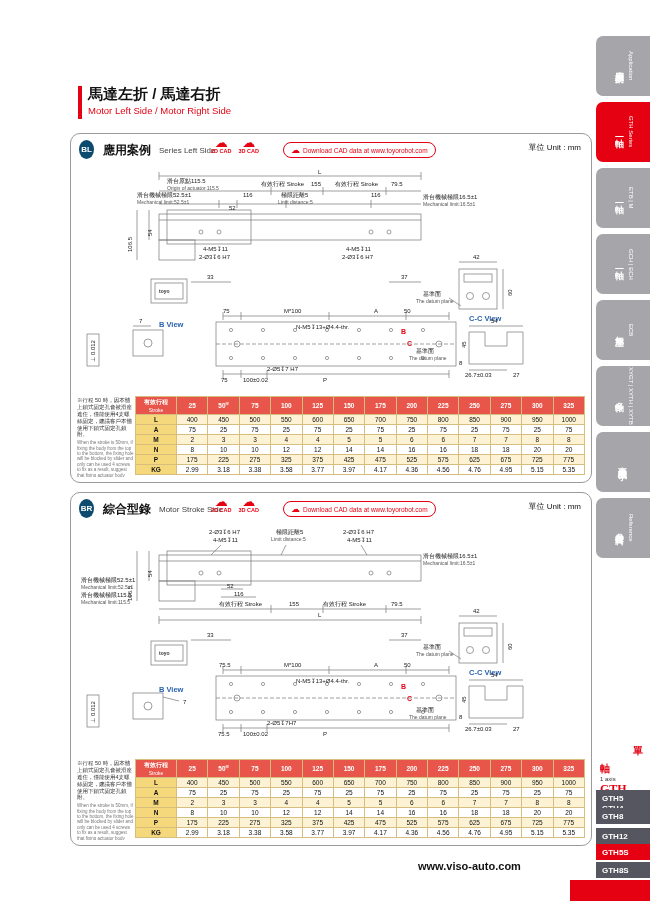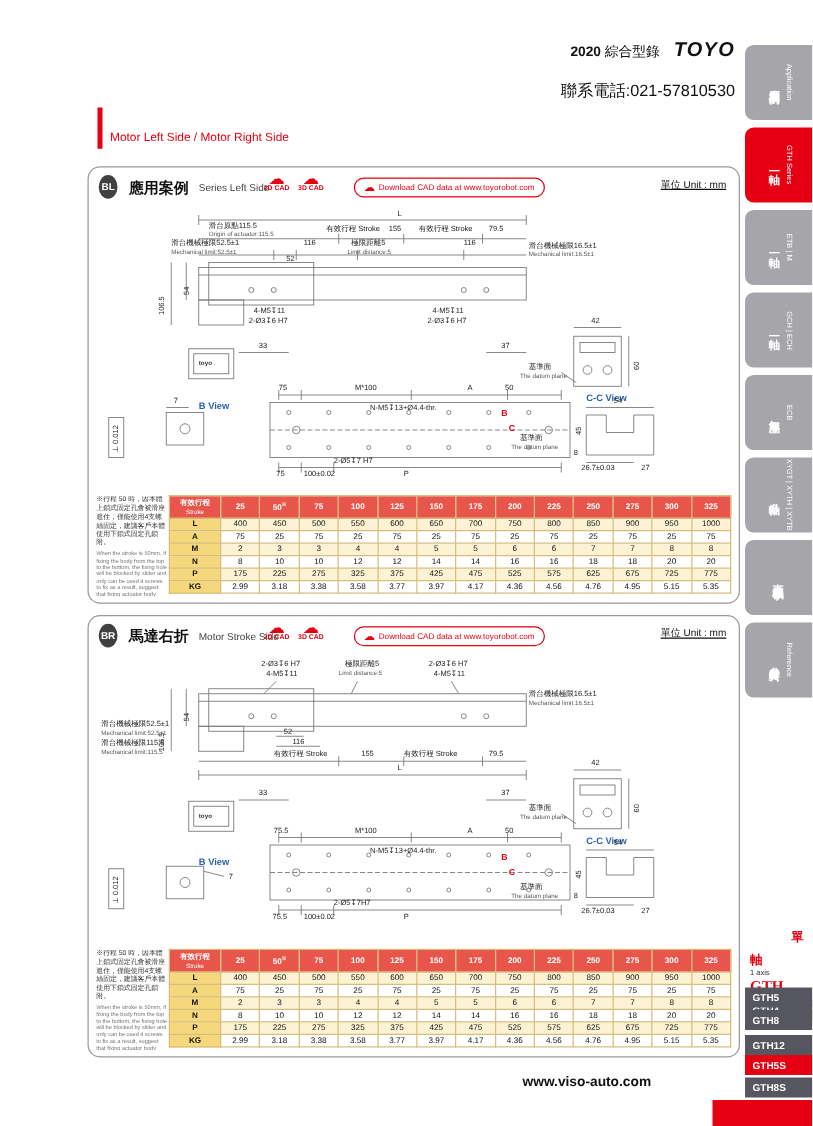--- a/index.html
+++ b/index.html
@@ -10,32 +10,32 @@
   .hdr-line .yr{font-weight:bold;}
   .brand{font-weight:900;font-style:italic;font-size:16px;letter-spacing:1px;margin-left:8px;}
   .contact{position:absolute;left:0;top:64px;width:588px;text-align:right;font-size:13px;}
   .title-bar{position:absolute;left:78px;top:86px;width:4px;height:33px;background:#e50012;}
   .title-cn{position:absolute;left:88px;top:85px;font-size:15px;font-weight:bold;}
   .title-en{position:absolute;left:88px;top:105px;font-size:9.5px;color:#e50012;}
   
   .panel{position:absolute;left:70px;width:520px;border:1.5px solid #9a9a9a;border-radius:10px;background:#fff;}
   #panel-bl{top:133px;height:348px;}
   #panel-br{top:492px;height:352px;}
-  .badge{position:absolute;left:8px;top:6px;width:15px;height:19px;border-radius:50%;background:#404040;
+  .badge{position:absolute;left:8px;top:6px;width:15px;height:19px;border-radius:50%;background:#0c4a6e;
          color:#fff;font-weight:bold;font-size:8px;display:flex;align-items:center;justify-content:center;z-index:3;}
   .ptitle-cn{position:absolute;left:32px;top:8px;font-size:12px;font-weight:bold;z-index:3;}
   .ptitle-en{position:absolute;left:88px;top:12px;font-size:8px;color:#444;z-index:3;}
   .clouds{position:absolute;left:140px;top:3px;display:flex;gap:7px;z-index:3;}
   .cloud{text-align:center;color:#e50012;cursor:pointer;}
   .cloud .glyph{font-size:13px;line-height:11px;}
   .cloud .lbl{font-size:5.5px;font-weight:bold;}
   .dl-pill{position:absolute;left:212px;top:8px;height:14px;border:1px solid #e50012;border-radius:8px;
            color:#e50012;font-size:6.5px;display:flex;align-items:center;gap:3px;padding:0 7px;z-index:3;background:#fff;}
   .dl-pill .glyph{font-size:9px;}
-  .unit{position:absolute;right:10px;top:8px;font-size:8px;z-index:3;text-decoration:underline;}
+  .unit{position:absolute;right:10px;top:8px;font-size:8px;z-index:3;}
   
   .dwg{position:absolute;inset:0;z-index:1;}
   .dwg svg{position:absolute;left:0;top:0;}
   .dim{position:absolute;font-size:6px;line-height:1.2;white-space:nowrap;color:#1a1a1a;}
   .dim.en{font-size:5px;color:#555;}
   .rot{transform:rotate(-90deg);transform-origin:left top;}
   .vlabel{position:absolute;font-size:7.5px;font-weight:bold;color:#2a62ae;white-space:nowrap;}
   .mark{position:absolute;font-size:7px;font-weight:bold;color:#e50012;}
   .motor-txt{position:absolute;font-size:5px;font-weight:bold;color:#333;}
   
@@ -69,27 +69,22 @@
   .model-btn.active{background:#e50012;}
   
   .footer-url{position:absolute;left:418px;top:860px;font-size:11px;font-weight:bold;}
   .corner-red{position:absolute;left:570px;top:880px;width:80px;height:21px;background:#e50012;}
 </style>
 </head>
 <body>
 
 <div class="page">
 
-  <div class="hdr-line">
-    <span class="yr">2020</span>
-    <span>綜合型錄</span>
-    <span class="brand">TOYO</span>
-  </div>
-  <div class="contact">聯系電話:021-57810530</div>
   <div class="title-bar"></div>
+  <div class="title-cn">馬達左折 / 馬達右折</div>
   <div class="title-en">Motor Left Side / Motor Right Side</div>
 
   <section class="panel" id="panel-bl">
     <div class="badge">BL</div>
     <div class="ptitle-cn">應用案例</div>
     <div class="ptitle-en">Series Left Side</div>
     <div class="clouds">
       <div class="cloud">
         <div class="glyph">☁</div>
         <div class="lbl">2D CAD</div>
@@ -356,21 +351,21 @@
               <td>5.15</td>
               <td>5.35</td>
             </tr>
           </tbody>
         </table>
       </div>
   </section>
 
   <section class="panel" id="panel-br">
     <div class="badge">BR</div>
-    <div class="ptitle-cn">馬達右折</div>
+    <div class="ptitle-cn">綜合型錄</div>
     <div class="ptitle-en">Motor Stroke Side</div>
     <div class="clouds">
       <div class="cloud">
         <div class="glyph">☁</div>
         <div class="lbl">2D CAD</div>
       </div>
       <div class="cloud">
         <div class="glyph">☁</div>
         <div class="lbl">3D CAD</div>
       </div>

